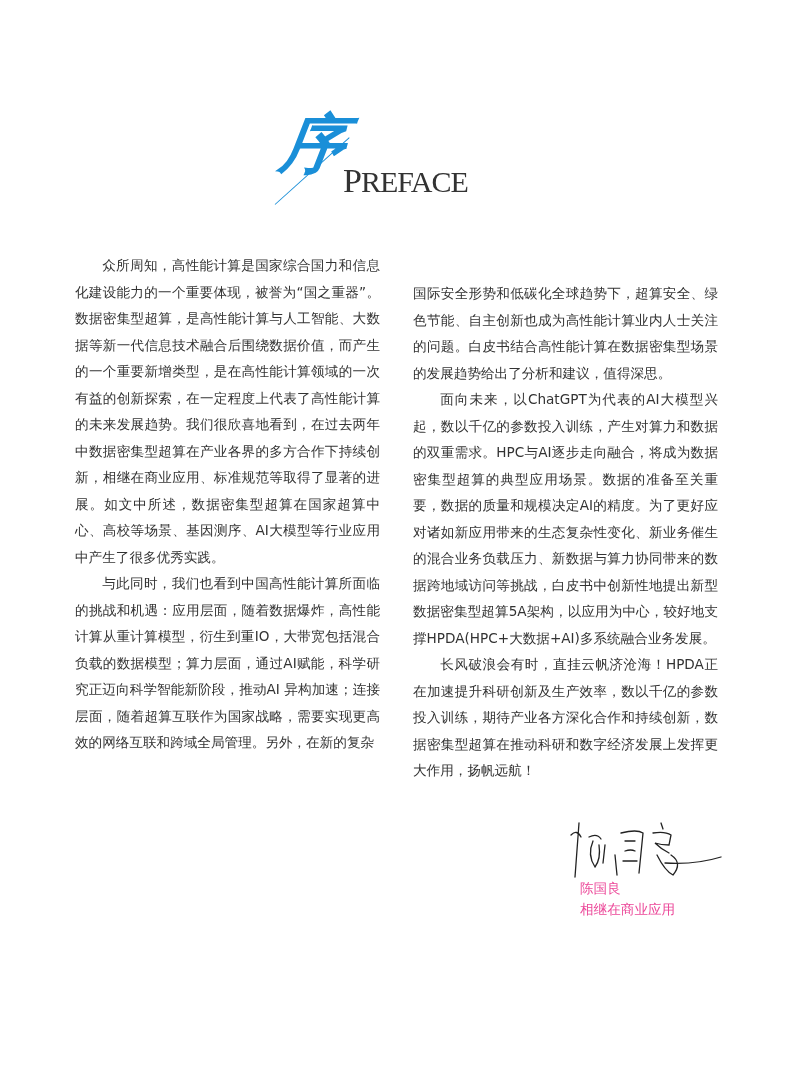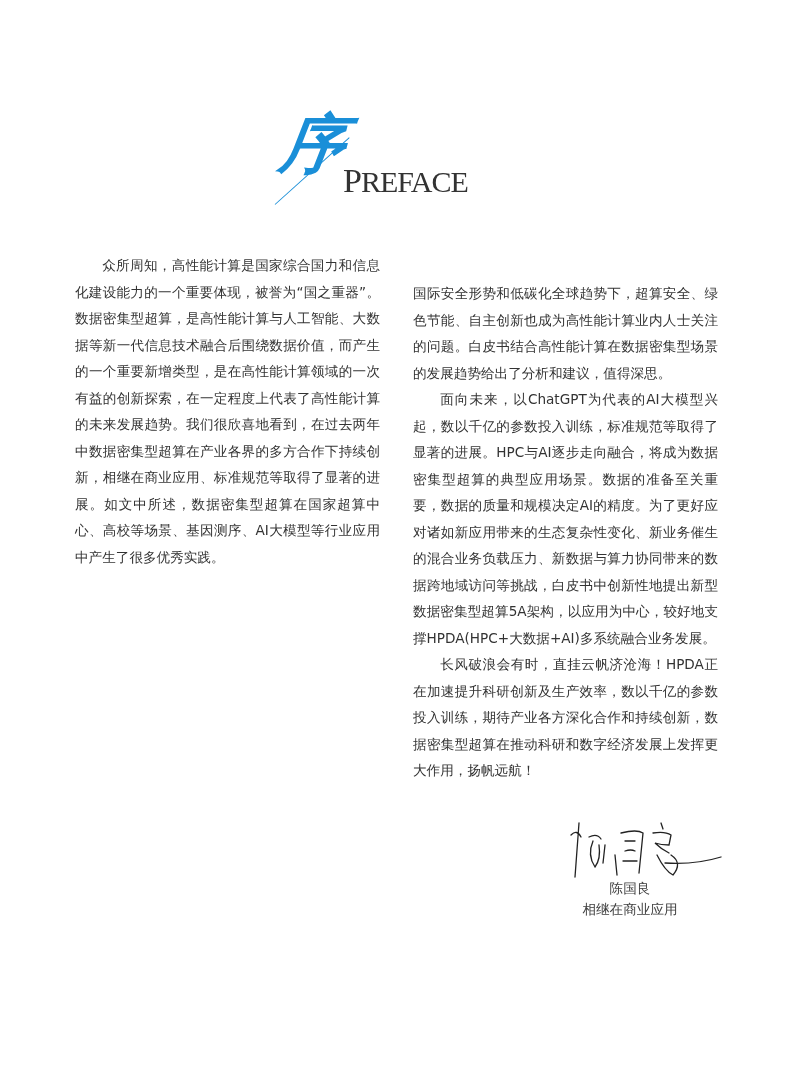--- a/index.html
+++ b/index.html
@@ -16,39 +16,40 @@
   .preface .cap { font-size: 34px; }
   .preface .sm { font-size: 30px; }
   .col { position: absolute; top: 252px; width: 305px; font-size: 13.6px; line-height: 26.5px;
          text-align: justify; }
   .col.left { left: 75px; }
   .col.right { left: 413px; margin-top: 28px; }
   .col p { margin: 0; text-indent: 2em; }
   .col p.cont { text-indent: 0; }
   .sig { position: absolute; left: 565px; top: 815px; width: 160px; height: 70px; }
   .sig svg { width: 160px; height: 70px; }
-  .signer { position: absolute; left: 560px; top: 878px; width: 140px; text-align: center;
-            font-size: 13.6px; line-height: 21px; color: #404040; }
+  .signer { position: absolute; left: 580px; top: 878px; width: 140px; text-align: left;
+            font-size: 13.6px; line-height: 21px; color: #ec4899; }
 </style>
 </head>
 <body>
 
 <div class="header">
   <div class="slash"></div>
   <div class="xu">序</div>
   <div class="preface"><span class="cap">P</span><span class="sm">REFACE</span></div>
 </div>
 
 <div class="col left">
   <p>众所周知，高性能计算是国家综合国力和信息化建设能力的一个重要体现，被誉为“国之重器”。数据密集型超算，是高性能计算与人工智能、大数据等新一代信息技术融合后围绕数据价值，而产生的一个重要新增类型，是在高性能计算领域的一次有益的创新探索，在一定程度上代表了高性能计算的未来发展趋势。我们很欣喜地看到，在过去两年中数据密集型超算在产业各界的多方合作下持续创新，相继在商业应用、标准规范等取得了显著的进展。如文中所述，数据密集型超算在国家超算中心、高校等场景、基因测序、AI大模型等行业应用中产生了很多优秀实践。</p>
+  <p>与此同时，我们也看到中国高性能计算所面临的挑战和机遇：应用层面，随着数据爆炸，高性能计算从重计算模型，衍生到重IO，大带宽包括混合负载的数据模型；算力层面，通过AI赋能，科学研究正迈向科学智能新阶段，推动AI 异构加速；连接层面，随着超算互联作为国家战略，需要实现更高效的网络互联和跨域全局管理。另外，在新的复杂</p>
 </div>
 
 <div class="col right">
   <p class="cont">国际安全形势和低碳化全球趋势下，超算安全、绿色节能、自主创新也成为高性能计算业内人士关注的问题。白皮书结合高性能计算在数据密集型场景的发展趋势给出了分析和建议，值得深思。</p>
-  <p>面向未来，以ChatGPT为代表的AI大模型兴起，数以千亿的参数投入训练，标准规范等取得了显著的进展。HPC与AI逐步走向融合，将成为数据密集型超算的典型应用场景。数据的准备至关重要，数据的质量和规模决定AI的精度。为了更好应对诸如新应用带来的生态复杂性变化、新业务催生的混合业务负载压力、新数据与算力协同带来的数据跨地域访问等挑战，白皮书中创新性地提出新型数据密集型超算5A架构，以应用为中心，较好地支撑HPDA(HPC+大数据+AI)多系统融合业务发展。</p>
+  <p>面向未来，以ChatGPT为代表的AI大模型兴起，数以千亿的参数投入训练，产生对算力和数据的双重需求。HPC与AI逐步走向融合，将成为数据密集型超算的典型应用场景。数据的准备至关重要，数据的质量和规模决定AI的精度。为了更好应对诸如新应用带来的生态复杂性变化、新业务催生的混合业务负载压力、新数据与算力协同带来的数据跨地域访问等挑战，白皮书中创新性地提出新型数据密集型超算5A架构，以应用为中心，较好地支撑HPDA(HPC+大数据+AI)多系统融合业务发展。</p>
   <p>长风破浪会有时，直挂云帆济沧海！HPDA正在加速提升科研创新及生产效率，数以千亿的参数投入训练，期待产业各方深化合作和持续创新，数据密集型超算在推动科研和数字经济发展上发挥更大作用，扬帆远航！</p>
 </div>
 
 <div class="sig">
   <svg viewBox="0 0 160 70">
     <g fill="none" stroke="#222" stroke-width="1.3" stroke-linecap="round">
       <path d="M14 8 L10 62 M6 20 Q12 14 16 22"></path>
       <path d="M24 22 Q32 18 36 24 M28 26 Q22 40 30 52 Q36 44 34 30 M40 30 L38 48"></path>
       <path d="M50 40 L52 60 M56 18 Q72 14 78 18 L74 58 M60 26 L70 26 M60 36 Q66 34 70 36 M58 46 L72 46"></path>
       <path d="M96 8 L98 14 M88 18 Q100 16 106 20 L104 30 Q96 30 90 28 Q96 34 104 38 M92 40 Q100 56 108 60 Q118 48 106 40 M100 48 Q130 50 156 42"></path>

